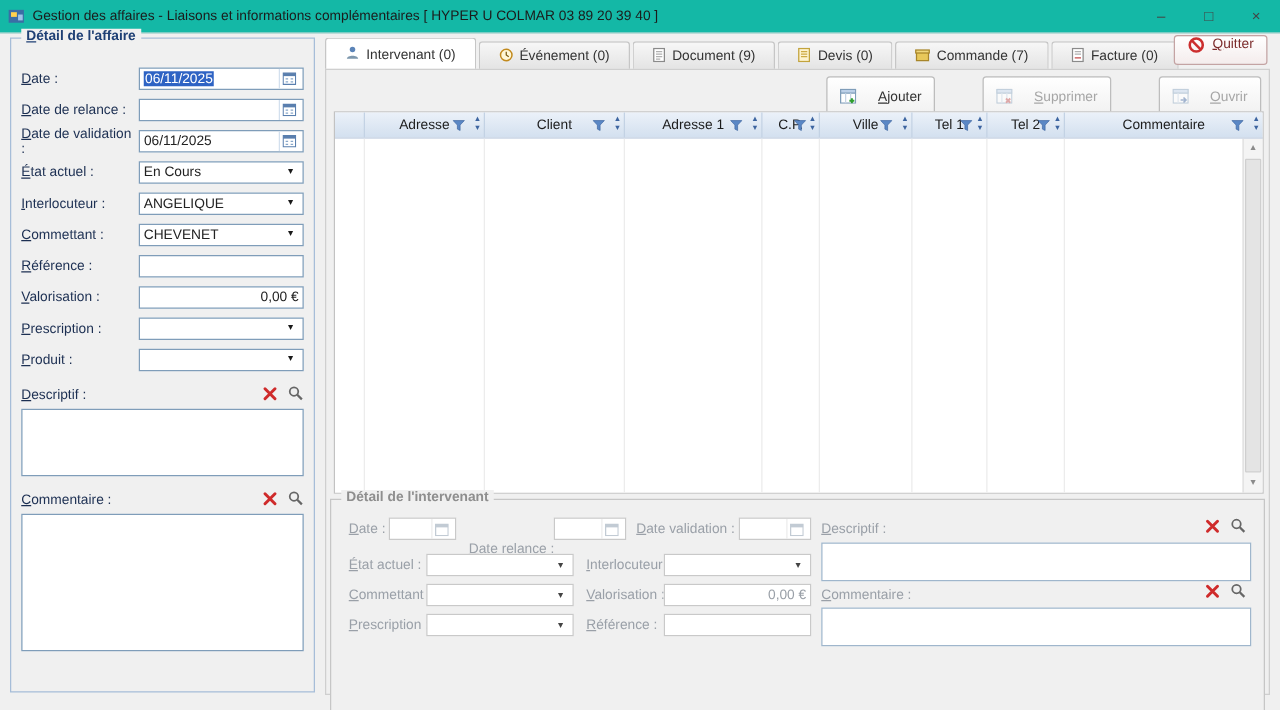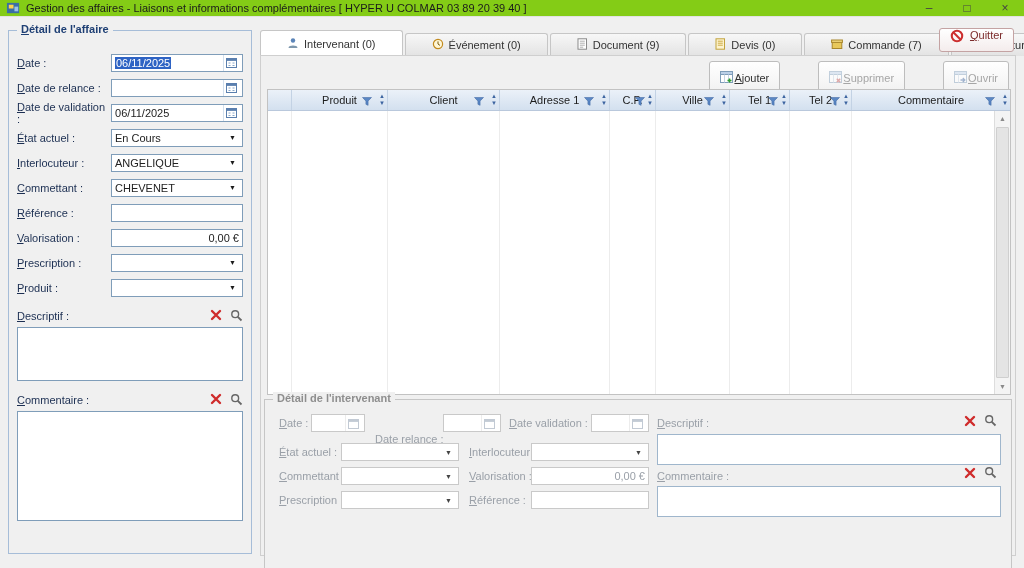--- a/index.html
+++ b/index.html
@@ -4,22 +4,22 @@
 <style>
   * { box-sizing: border-box; }
   html,body { margin:0; padding:0; }
   body {
     width:1024px; height:568px; position:relative; overflow:hidden;
     font-family:"Liberation Sans", sans-serif; font-size:11px;
     background:#f0f0f0; color:#222; cursor:default;
   }
 
   
-  .titlebar { position:absolute; left:0; top:0; right:0; height:17px;
-    background:#84cc16; border-bottom:1px solid #e2e2e2;
+  .titlebar { position:absolute; left:0; top:0; right:0; height:27px;
+    background:#14b8a6; border-bottom:1px solid #e2e2e2;
     display:flex; align-items:center; padding-left:6px; }
   .app-icon { width:15px; height:15px; margin-right:5px; flex:none; }
   .title-text { font-size:11px; color:#1b1b1b; white-space:nowrap; }
   .win-controls { margin-left:auto; display:flex; height:22px; }
   .win-btn { width:38px; display:flex; align-items:center; justify-content:center;
     font-size:12px; color:#444; }
 
   
   .groupbox { position:absolute; border:1px solid #a6bdd8; background:#f0f0f0; }
   .legend { position:absolute; top:-8px; left:8px; background:#f0f0f0;
@@ -40,34 +40,34 @@
   .darr { margin-left:auto; width:13px; text-align:center; font-size:7px; color:#1a1a1a; flex:none; }
   .right-val { margin-left:auto; }
   .gap6 { margin-top:6px; }
   .gap3 { margin-top:3px; }
   .lblrow { display:flex; align-items:center; height:18px; margin:10px 0 2px 0; }
   .icongrp { margin-left:auto; display:flex; gap:8px; align-items:center; }
   .tarea { border:1px solid #7f9db9; background:#fff; width:100%; }
 
   
   .tabbar { position:absolute; left:260px; top:30px; height:26px; display:flex; align-items:flex-end; }
-  .tab { display:flex; align-items:center; gap:5px; height:23px; padding:0 26px;
+  .tab { display:flex; align-items:center; gap:5px; height:23px; padding:0 15px;
     background:linear-gradient(#f7f7f7,#e3e3e3); border:1px solid #c6c6c6; border-bottom:none;
     border-radius:3px 3px 0 0; margin-right:2px; color:#333; white-space:nowrap; }
   .tab.active { background:#fff; height:26px; }
   .quitter-btn { position:absolute; right:10px; top:28px; height:24px;
     display:flex; gap:6px; padding:0 10px;
     border:1px solid #c4a3a3; border-radius:3px;
     background:linear-gradient(#ffffff,#f4ecec); color:#7c2c2c; }
 
   
   .pane { position:absolute; left:260px; top:55px; width:756px; height:501px;
     border:1px solid #cfcfcf; background:#f0f0f0; }
   .toolbar { position:absolute; top:5px; right:6px; display:flex; gap:6px; }
-  .tbtn { height:23px; display:flex; align-items:center; gap:1px; padding:16px 10px;
+  .tbtn { height:23px; display:flex; align-items:center; gap:17px; padding:16px 10px;
     border:1px solid #bdbdbd; border-radius:3px;
     background:linear-gradient(#ffffff,#f0f0f0); color:#333; }
   .tbtn.disabled { color:#a6a6a6;margin-left:32px; }
   .tbtn.disabled svg { opacity:.45; }
 
   
   .grid { position:absolute; left:6px; top:33px; width:744px; height:306px;
     border:1px solid #c2c2c2; background:#fff; }
   .ghead { display:flex; height:21px; background:linear-gradient(#ebf1f9,#d3e0ef);
     border-bottom:1px solid #b9c8dc; }
@@ -331,21 +331,21 @@
             <path d="M6.5 9 h4 M8.8 7 l2 2 -2 2" stroke="#3c64a0" stroke-width="1.3" fill="none"></path>
           </svg></span>
       <span class="mn">Ouvrir</span>
     </div>
   </div>
 
   <div class="grid">
     <div class="ghead">
       <div class="hcell" style="width:24px;"></div>
       <div class="hcell" style="width:96px;">
-        <span>Produit</span>
+        <span>Adresse</span>
         <span class="funnel"><svg width="10" height="9" viewBox="0 0 11 10">
               <path d="M0.5 0.5 h10 l-3.8 4 v4.8 l-2.4 -1.2 v-3.6 z" fill="#5a87c5" stroke="#3c64a0" stroke-width="0.6"></path>
             </svg></span>
         <span class="sorters">
             <span>▲</span>
             <span>▼</span>
           </span>
       </div>
       <div class="hcell" style="width:112px;">
         <span>Client</span>

